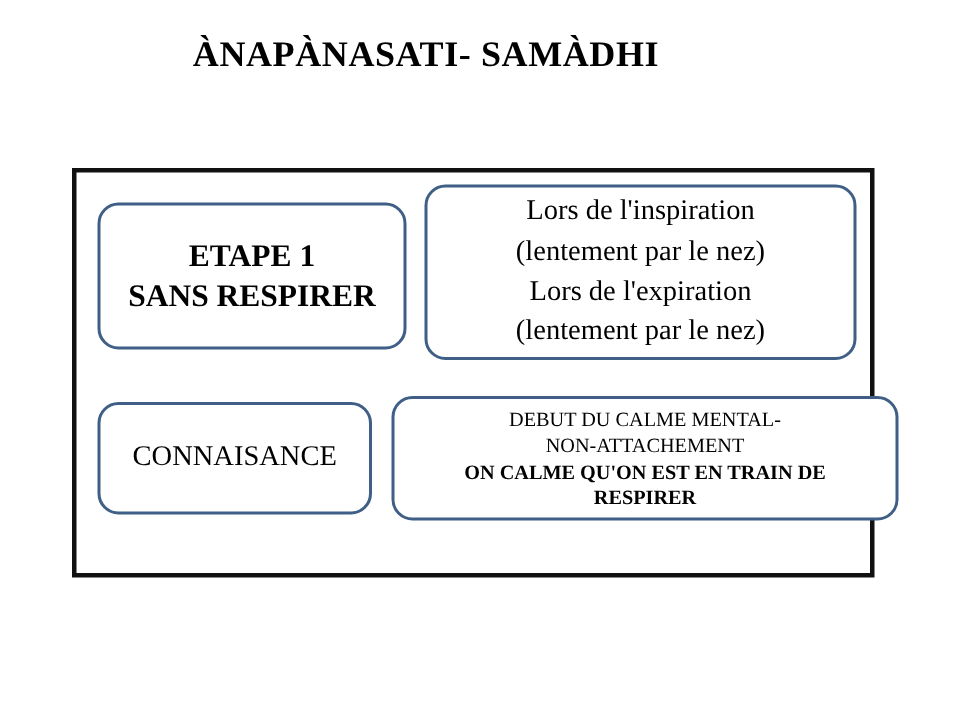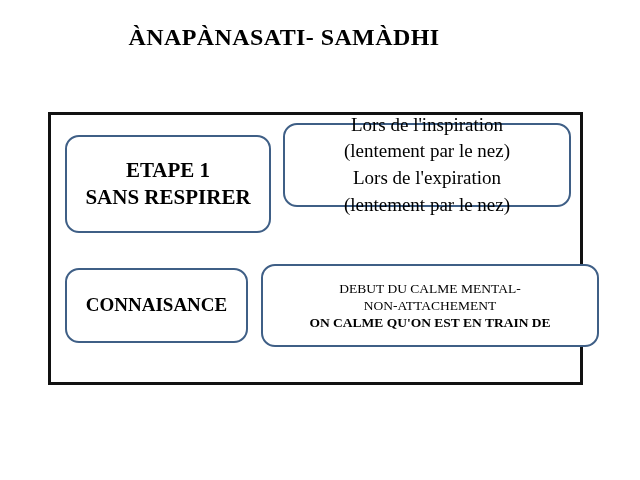--- a/index.html
+++ b/index.html
@@ -56,21 +56,21 @@
   .box-etape {
     left: 14px;
     top: 20px;
     width: 206px;
     height: 98px;
   }
   .box-inspiration {
     left: 232px;
     top: 8px;
     width: 288px;
-    height: 84px;
+    height: 117px;
     align-items: center;
   }
   .box-connaisance {
     left: 14px;
     top: 153px;
     width: 183px;
     height: 75px;
   }
   .box-calme {
     left: 210px;
@@ -94,21 +94,21 @@
     font-weight: bold;
     line-height: 1.30;
   }
   .inspiration-text {
     font-size: 19px;
     font-weight: normal;
     line-height: 1.40;
   }
   .connaisance-text {
     font-size: 19px;
-    font-weight: bold;
+    font-weight: normal;
     line-height: 1.2;
   }
   .calme-text {
     font-size: 13.5px;
     line-height: 1.28;
   }
   .calme-text .regular { font-weight: normal; }
   .calme-text .bold { font-weight: bold; }
 </style>
 </head>
@@ -138,16 +138,17 @@
     <div class="txt-block connaisance-text">
       <span class="line">CONNAISANCE</span>
     </div>
   </div>
 
   <div class="node-box box-calme">
     <div class="txt-block calme-text">
       <span class="line regular">DEBUT DU CALME MENTAL-</span>
       <span class="line regular">NON-ATTACHEMENT</span>
       <span class="line bold">ON CALME QU'ON EST EN TRAIN DE</span>
+      <span class="line bold">RESPIRER</span>
     </div>
   </div>
 
 </div>
 
 </body></html>

